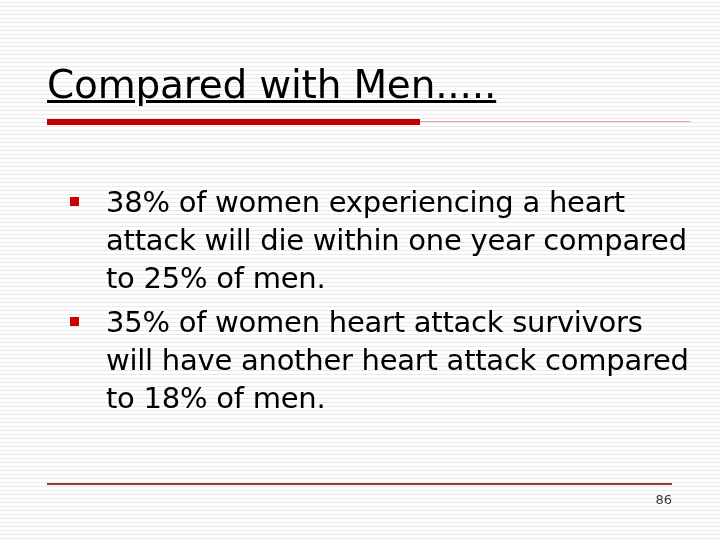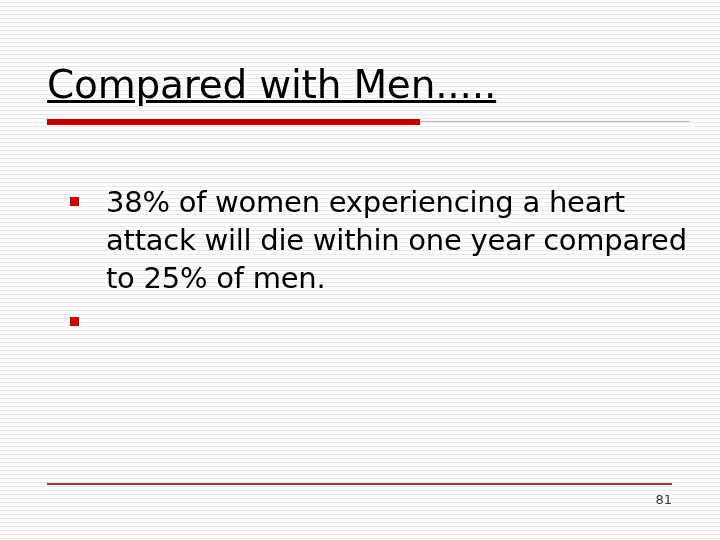--- a/index.html
+++ b/index.html
@@ -136,22 +136,23 @@
 
   <div id="body">
 
     <div class="bullet-item">
       <span class="bullet-marker"></span>
       <span class="bullet-text">38% of women experiencing a heart attack will die within one year compared to 25% of men.</span>
     </div>
 
     <div class="bullet-item">
       <span class="bullet-marker"></span>
+      <span class="bullet-text">35% of women heart attack survivors will have another heart attack compared to 18% of men.</span>
     </div>
 
 
   </div>
 
   <div id="footer-rule"></div>
 
-  <div id="page-number">81</div>
+  <div id="page-number">86</div>
 
 </div>
 
 </body></html>

